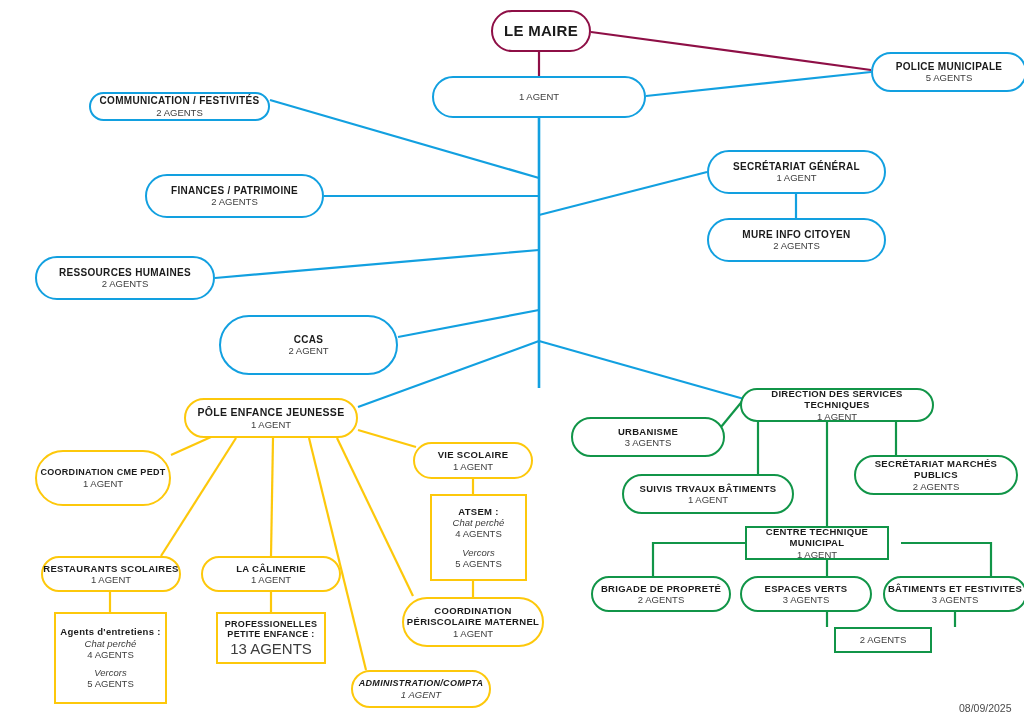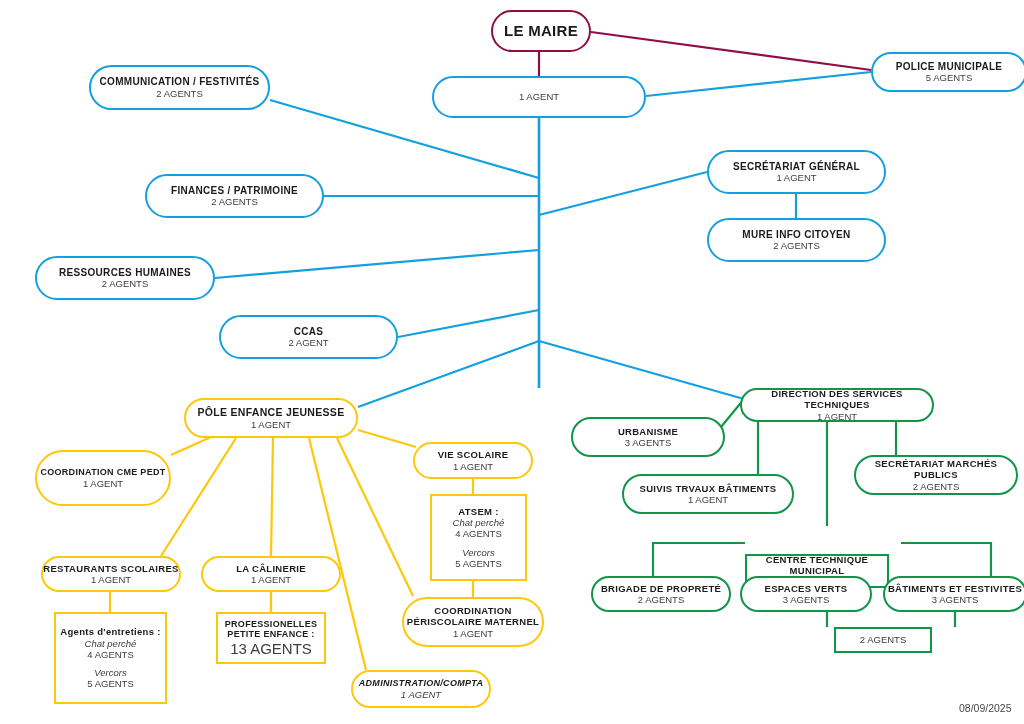--- a/index.html
+++ b/index.html
@@ -135,36 +135,36 @@
 
   <div class="node pill c-blue" style="left:411px; top:76px; width:214px; height:42px; font-size:11px;">
     <div class="t2" style="font-size:9.5px;">1 AGENT</div>
   </div>
 
   <div class="node pill c-blue" style="left:850px; top:52px; width:156px; height:40px; font-size:10px;">
     <div class="t1">POLICE MUNICIPALE</div>
     <div class="t2" style="font-size:9.5px;">5 AGENTS</div>
   </div>
 
-  <div class="node pill c-blue" style="left:68px; top:65px; width:181px; height:45px; font-size:10px;">
+  <div class="node pill c-blue" style="left:68px; top:92px; width:181px; height:29px; font-size:10px;">
     <div class="t1">COMMUNICATION / FESTIVITÉS</div>
     <div class="t2" style="font-size:9.5px;">2 AGENTS</div>
   </div>
 
   <div class="node pill c-blue" style="left:124px; top:174px; width:179px; height:44px; font-size:10px;">
     <div class="t1">FINANCES / PATRIMOINE</div>
     <div class="t2" style="font-size:9.5px;">2 AGENTS</div>
   </div>
 
   <div class="node pill c-blue" style="left:14px; top:256px; width:180px; height:44px; font-size:10px;">
     <div class="t1">RESSOURCES HUMAINES</div>
     <div class="t2" style="font-size:9.5px;">2 AGENTS</div>
   </div>
 
-  <div class="node pill c-blue" style="left:198px; top:315px; width:179px; height:44px; font-size:10px;">
+  <div class="node pill c-blue" style="left:198px; top:315px; width:179px; height:60px; font-size:10px;">
     <div class="t1">CCAS</div>
     <div class="t2" style="font-size:9.5px;">2 AGENT</div>
   </div>
 
   <div class="node pill c-blue" style="left:686px; top:150px; width:179px; height:44px; font-size:10px;">
     <div class="t1">SECRÉTARIAT GÉNÉRAL</div>
     <div class="t2" style="font-size:9.5px;">1 AGENT</div>
   </div>
 
   <div class="node pill c-blue" style="left:686px; top:218px; width:179px; height:44px; font-size:10px;">
@@ -245,21 +245,21 @@
   <div class="node pill c-green" style="left:601px; top:474px; width:172px; height:40px; font-size:9.5px;">
     <div class="t1">SUIVIS TRVAUX BÂTIMENTS</div>
     <div class="t2" style="font-size:9.5px;">1 AGENT</div>
   </div>
 
   <div class="node pill c-green" style="left:833px; top:455px; width:164px; height:40px; font-size:9.5px;">
     <div class="t1">SECRÉTARIAT MARCHÉS PUBLICS</div>
     <div class="t2" style="font-size:9.5px;">2 AGENTS</div>
   </div>
 
-  <div class="node rect c-green" style="left:724px; top:554px; width:144px; height:34px; font-size:9.5px;">
+  <div class="node rect c-green" style="left:724px; top:526px; width:144px; height:34px; font-size:9.5px;">
     <div class="t1">CENTRE TECHNIQUE MUNICIPAL</div>
     <div class="t2" style="font-size:9.5px;">1 AGENT</div>
   </div>
 
   <div class="node pill c-green" style="left:570px; top:576px; width:140px; height:36px; font-size:9.5px;">
     <div class="t1">BRIGADE DE PROPRETÉ</div>
     <div class="t2" style="font-size:9.5px;">2 AGENTS</div>
   </div>
 
   <div class="node pill c-green" style="left:719px; top:576px; width:132px; height:36px; font-size:9.5px;">

